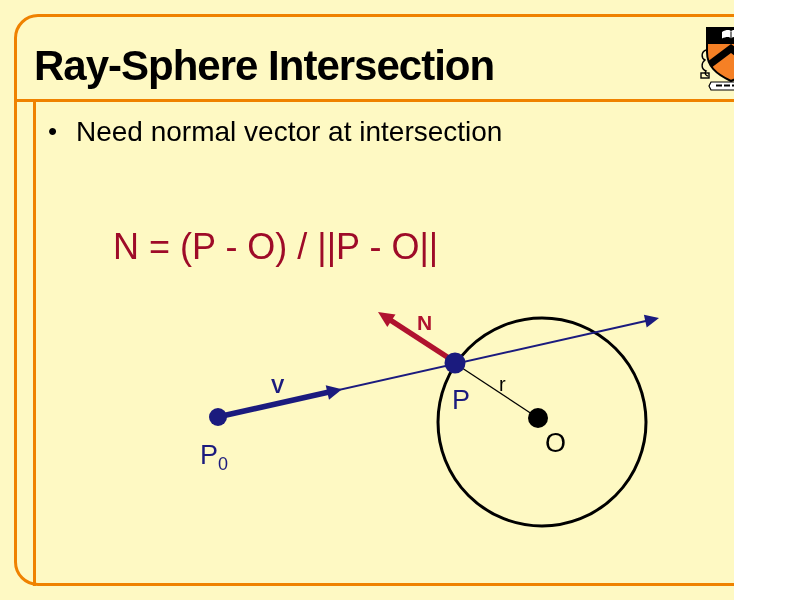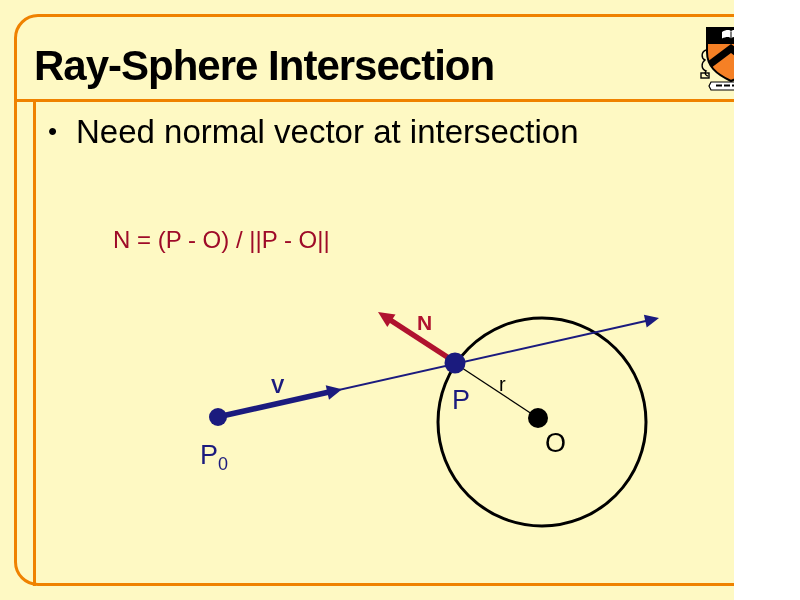--- a/index.html
+++ b/index.html
@@ -19,23 +19,23 @@
     position:absolute;left:33px;top:101px;width:3px;height:485px;background:#EF8200;
   }
   .slide-title{
     position:absolute;left:34px;top:42px;width:560px;
     font-size:42px;font-weight:bold;color:#000;letter-spacing:-1px;white-space:nowrap;
   }
   .bullet-row{position:absolute;left:46px;top:114px;width:560px;}
   .bullet-marker{
     position:absolute;left:2px;top:2px;font-size:26px;color:#000;
   }
-  .bullet-text{margin-left:30px;font-size:33px;color:#000;line-height:35px;}
+  .bullet-text{margin-left:30px;font-size:28px;color:#000;line-height:35px;}
   .formula{
-    position:absolute;left:113px;top:226px;font-size:24px;color:#9E0B28;white-space:nowrap;
+    position:absolute;left:113px;top:226px;font-size:36px;color:#9E0B28;white-space:nowrap;
   }
   .diagram{position:absolute;left:0;top:0;width:800px;height:600px;}
   .logo{position:absolute;left:698px;top:24px;width:80px;height:72px;}
   svg text{font-family:"Liberation Sans",sans-serif;}
 </style>
 </head>
 <body>
 
 <div class="slide">
 

